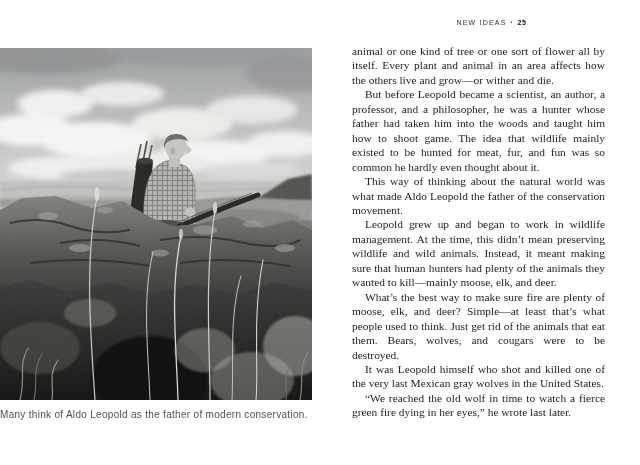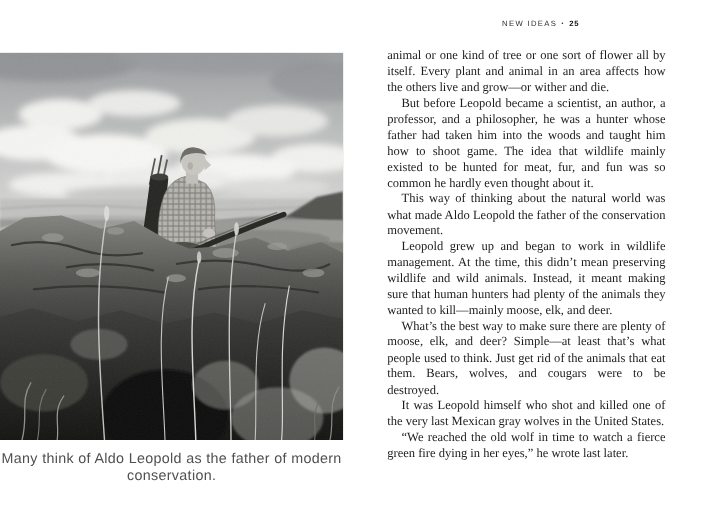--- a/index.html
+++ b/index.html
@@ -22,23 +22,22 @@
 
   
   .photo-wrap{
     position:absolute;left:0;top:48px;width:312px;height:352px;
     overflow:hidden;background:#b9b9b9;
   }
   .photo-wrap svg{display:block;width:312px;height:352px;}
 
   .photo-caption{
     position:absolute;left:0;top:409px;width:312px;
-    text-align:center;
     font-family:"Liberation Sans",sans-serif;
-    font-size:13px;letter-spacing:0.3px;color:#4f4f4f;
+    font-size:10px;letter-spacing:0.3px;color:#4f4f4f;
   }
 
   
   .article{
     position:absolute;left:352px;top:44px;width:253px;
     font-family:"Liberation Serif",serif;
     font-size:11.4px;line-height:14.45px;color:#1c1c1c;
     text-align:justify;
     hyphens:auto;-webkit-hyphens:auto;
   }
@@ -205,18 +204,18 @@
     </svg>
   </div>
 
   <div class="photo-caption">Many think of Aldo Leopold as the father of modern conservation.</div>
 
   <div class="article">
     <p>animal or one kind of tree or one sort of flower all by itself. Every plant and animal in an area affects how the others live and grow—or wither and die.</p>
     <p class="indent">But before Leopold became a scientist, an author, a professor, and a philosopher, he was a hunter whose father had taken him into the woods and taught him how to shoot game. The idea that wildlife mainly existed to be hunted for meat, fur, and fun was so common he hardly even thought about it.</p>
     <p class="indent">This way of thinking about the natural world was what made Aldo Leopold the father of the conservation movement.</p>
     <p class="indent">Leopold grew up and began to work in wildlife management. At the time, this didn’t mean preserving wildlife and wild animals. Instead, it meant making sure that human hunters had plenty of the animals they wanted to kill—mainly moose, elk, and deer.</p>
-    <p class="indent">What’s the best way to make sure there are plenty of moose, elk, and deer? Simple—at least that’s what people used to think. Just get rid of the animals that eat them. Bears, wolves, and cougars were to be destroyed.</p>
+    <p class="indent">What’s the best way to make sure fire are plenty of moose, elk, and deer? Simple—at least that’s what people used to think. Just get rid of the animals that eat them. Bears, wolves, and cougars were to be destroyed.</p>
     <p class="indent">It was Leopold himself who shot and killed one of the very last Mexican gray wolves in the United States.</p>
     <p class="indent">“We reached the old wolf in time to watch a fierce green fire dying in her eyes,” he wrote last later.</p>
   </div>
 
 </div>
 
 </body></html>

